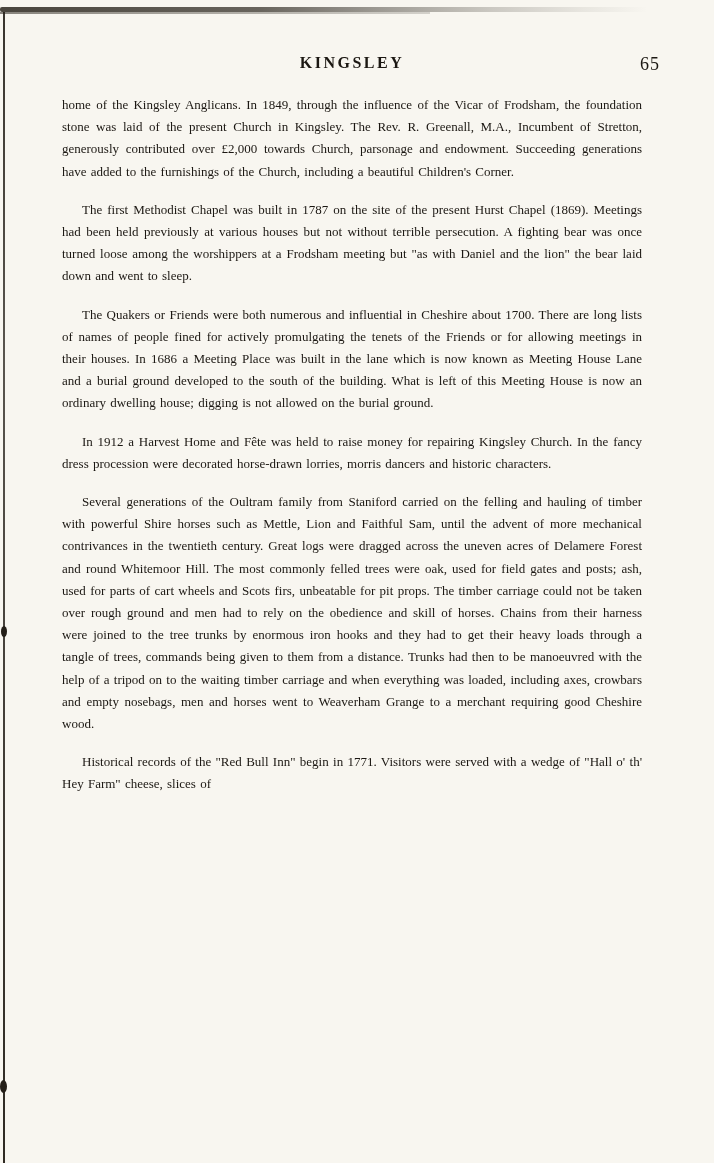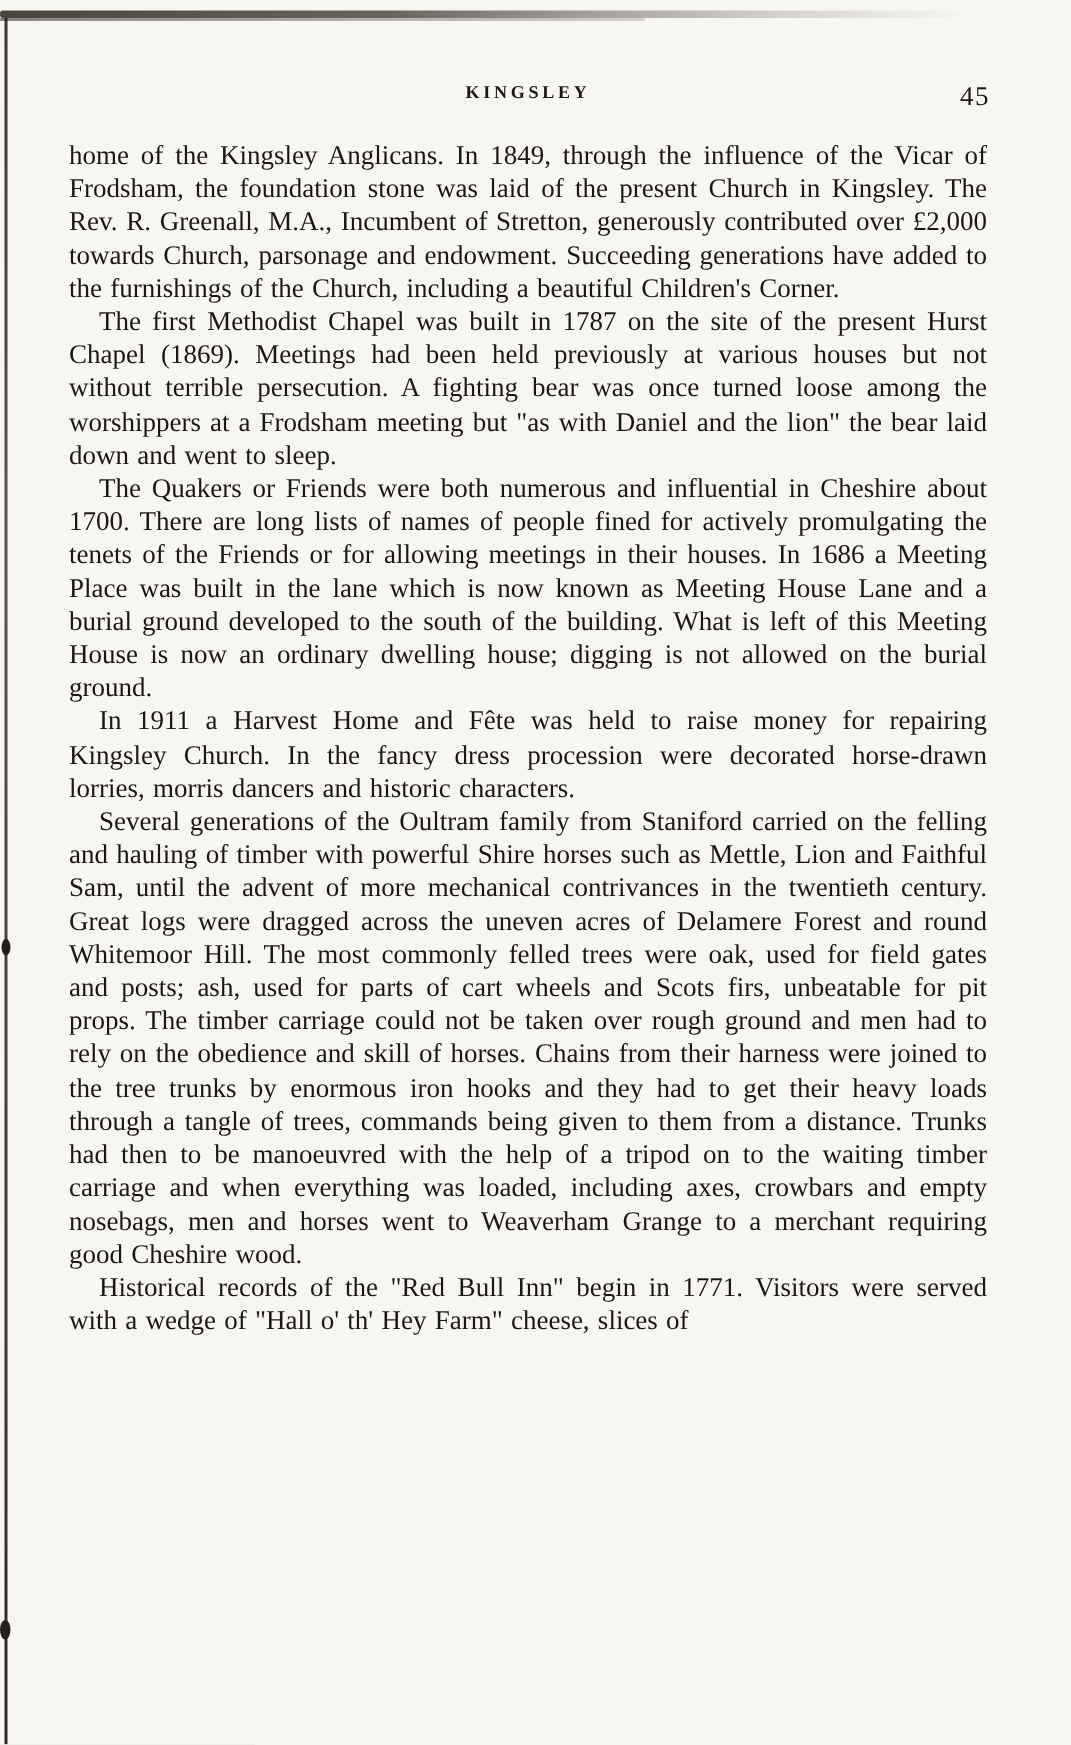--- a/index.html
+++ b/index.html
@@ -69,32 +69,32 @@
   }
   .running-header {
     position: relative;
     height: 24px;
     margin-bottom: 14px;
   }
   .header-title {
     display: block;
     text-align: center;
     font-weight: 700;
-    font-size: 12px;
+    font-size: 16px;
     letter-spacing: 2.5px;
   }
   .page-number {
     position: absolute;
     right: -2px; top: 0;
     font-size: 18px;
     letter-spacing: 1px;
   }
   .para {
-    margin: 0;
-    font-size: 18px;
+    margin: 16px;
+    font-size: 13px;
     line-height: 22.2px;
     text-align: justify;
     word-spacing: 1px;
   }
   .para.indent { text-indent: 20px; }
   .highlight-box {
     border: 1px solid #aba792;
     background: #faf8f2;
     margin: 1px -18px 2px -16px;
     padding: 2px 17px 5px 15px;
@@ -108,31 +108,31 @@
   <div class="top-smudge"></div>
   <div class="top-smudge-thin"></div>
   <div class="spine-line"></div>
   <div class="spine-blob-1"></div>
   <div class="spine-blob-2"></div>
 
   <div class="content">
 
     <div class="running-header">
       <span class="header-title">KINGSLEY</span>
-      <span class="page-number">45</span>
+      <span class="page-number">65</span>
     </div>
 
     <p class="para">home of the Kingsley Anglicans. In 1849, through the influence of the Vicar of Frodsham, the foundation stone was laid of the present Church in Kingsley. The Rev. R. Greenall, M.A., Incumbent of Stretton, generously contributed over £2,000 towards Church, parsonage and endowment. Succeeding generations have added to the furnishings of the Church, including a beautiful Children's Corner.</p>
 
     <p class="para indent">The first Methodist Chapel was built in 1787 on the site of the present Hurst Chapel (1869). Meetings had been held previously at various houses but not without terrible persecution. A fighting bear was once turned loose among the worshippers at a Frodsham meeting but "as with Daniel and the lion" the bear laid down and went to sleep.</p>
 
     <p class="para indent">The Quakers or Friends were both numerous and influential in Cheshire about 1700. There are long lists of names of people fined for actively promulgating the tenets of the Friends or for allowing meetings in their houses. In 1686 a Meeting Place was built in the lane which is now known as Meeting House Lane and a burial ground developed to the south of the building. What is left of this Meeting House is now an ordinary dwelling house; digging is not allowed on the burial ground.</p>
 
 
-    <p class="para indent">In 1911 a Harvest Home and Fête was held to raise money for repairing Kingsley Church. In the fancy dress procession were decorated horse-drawn lorries, morris dancers and historic characters.</p>
+    <p class="para indent">In 1912 a Harvest Home and Fête was held to raise money for repairing Kingsley Church. In the fancy dress procession were decorated horse-drawn lorries, morris dancers and historic characters.</p>
 
     <p class="para indent">Several generations of the Oultram family from Staniford carried on the felling and hauling of timber with powerful Shire horses such as Mettle, Lion and Faithful Sam, until the advent of more mechanical contrivances in the twentieth century. Great logs were dragged across the uneven acres of Delamere Forest and round Whitemoor Hill. The most commonly felled trees were oak, used for field gates and posts; ash, used for parts of cart wheels and Scots firs, unbeatable for pit props. The timber carriage could not be taken over rough ground and men had to rely on the obedience and skill of horses. Chains from their harness were joined to the tree trunks by enormous iron hooks and they had to get their heavy loads through a tangle of trees, commands being given to them from a distance. Trunks had then to be manoeuvred with the help of a tripod on to the waiting timber carriage and when everything was loaded, including axes, crowbars and empty nosebags, men and horses went to Weaverham Grange to a merchant requiring good Cheshire wood.</p>
 
 
     <p class="para indent">Historical records of the "Red Bull Inn" begin in 1771. Visitors were served with a wedge of "Hall o' th' Hey Farm" cheese, slices of</p>
 
   </div>
 </div>
 
 </body></html>

